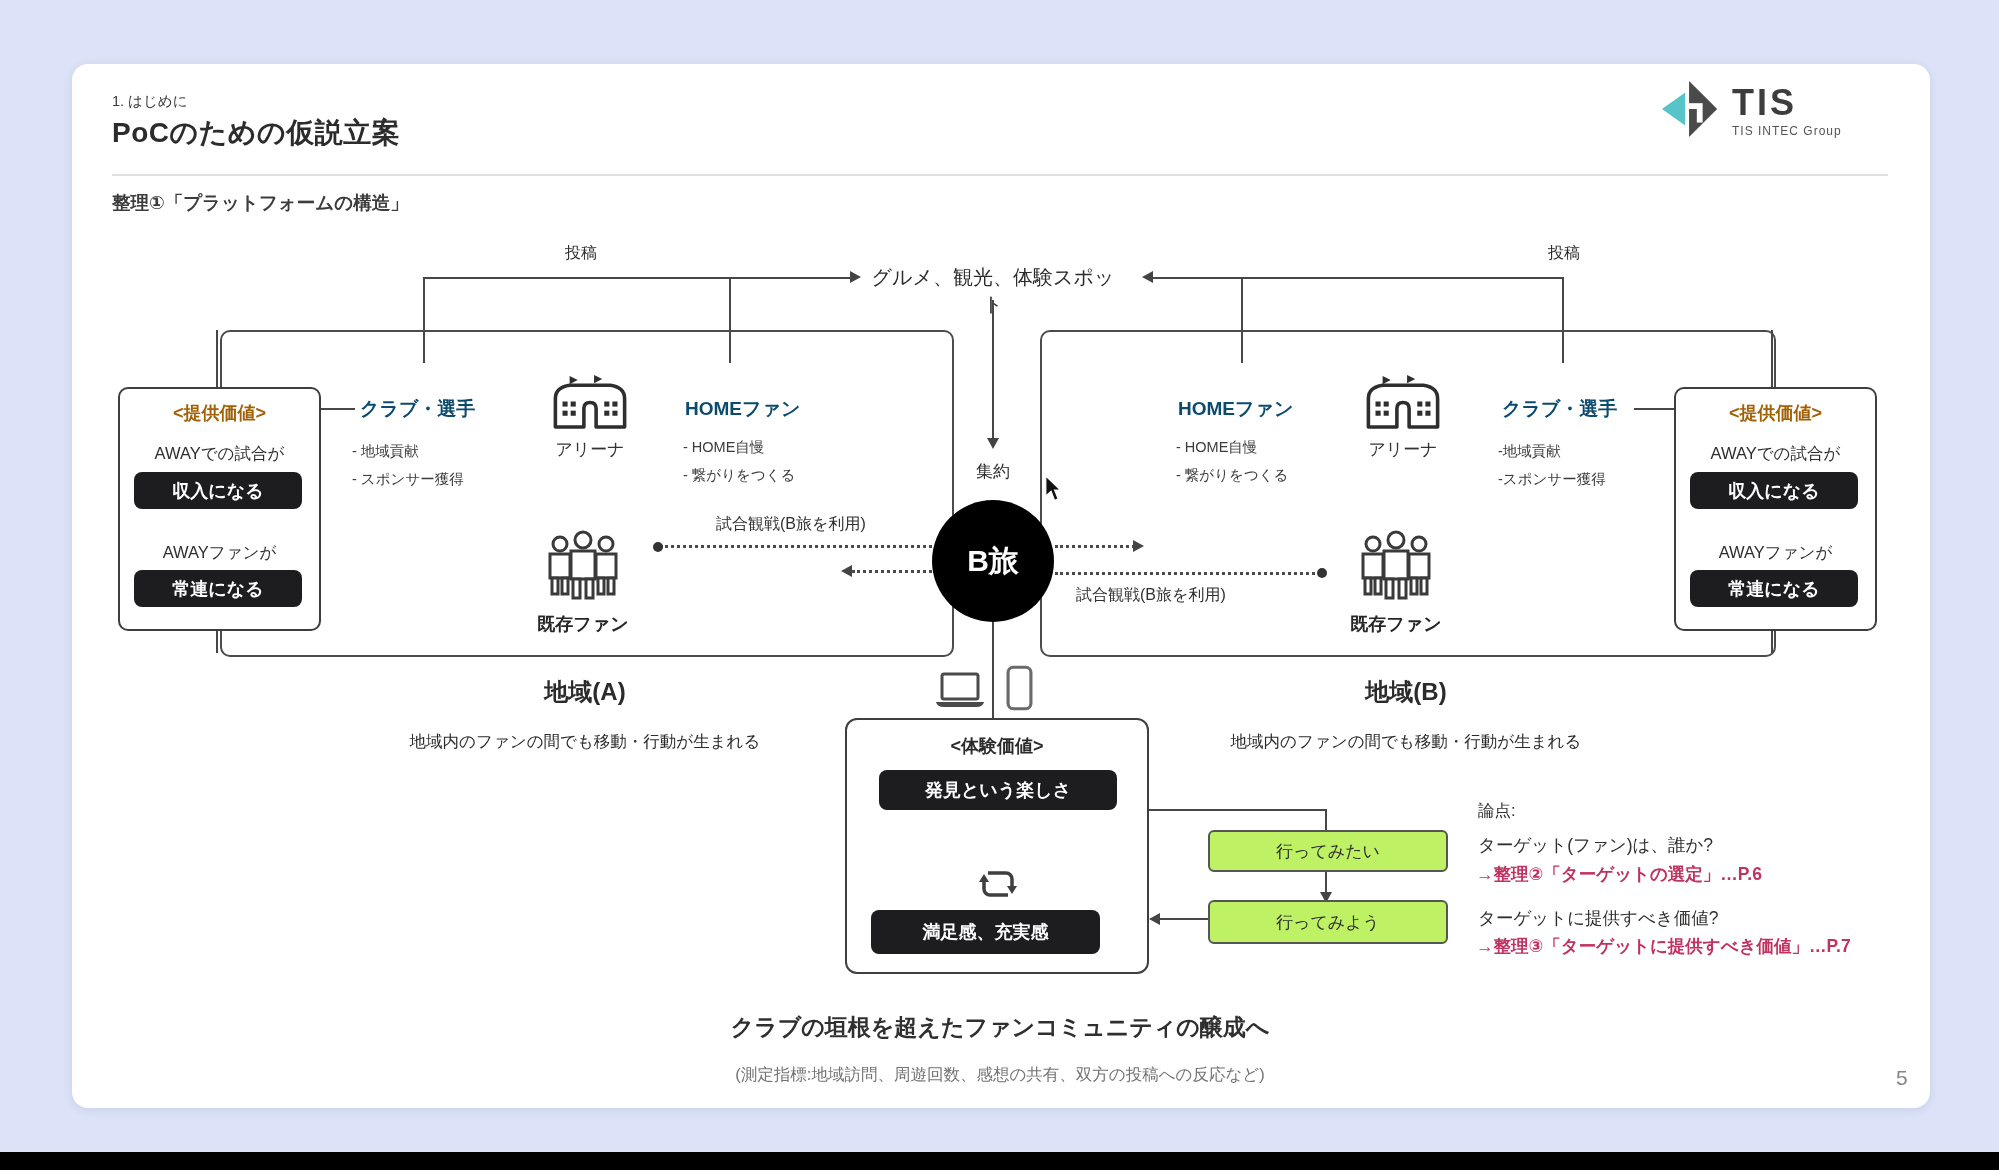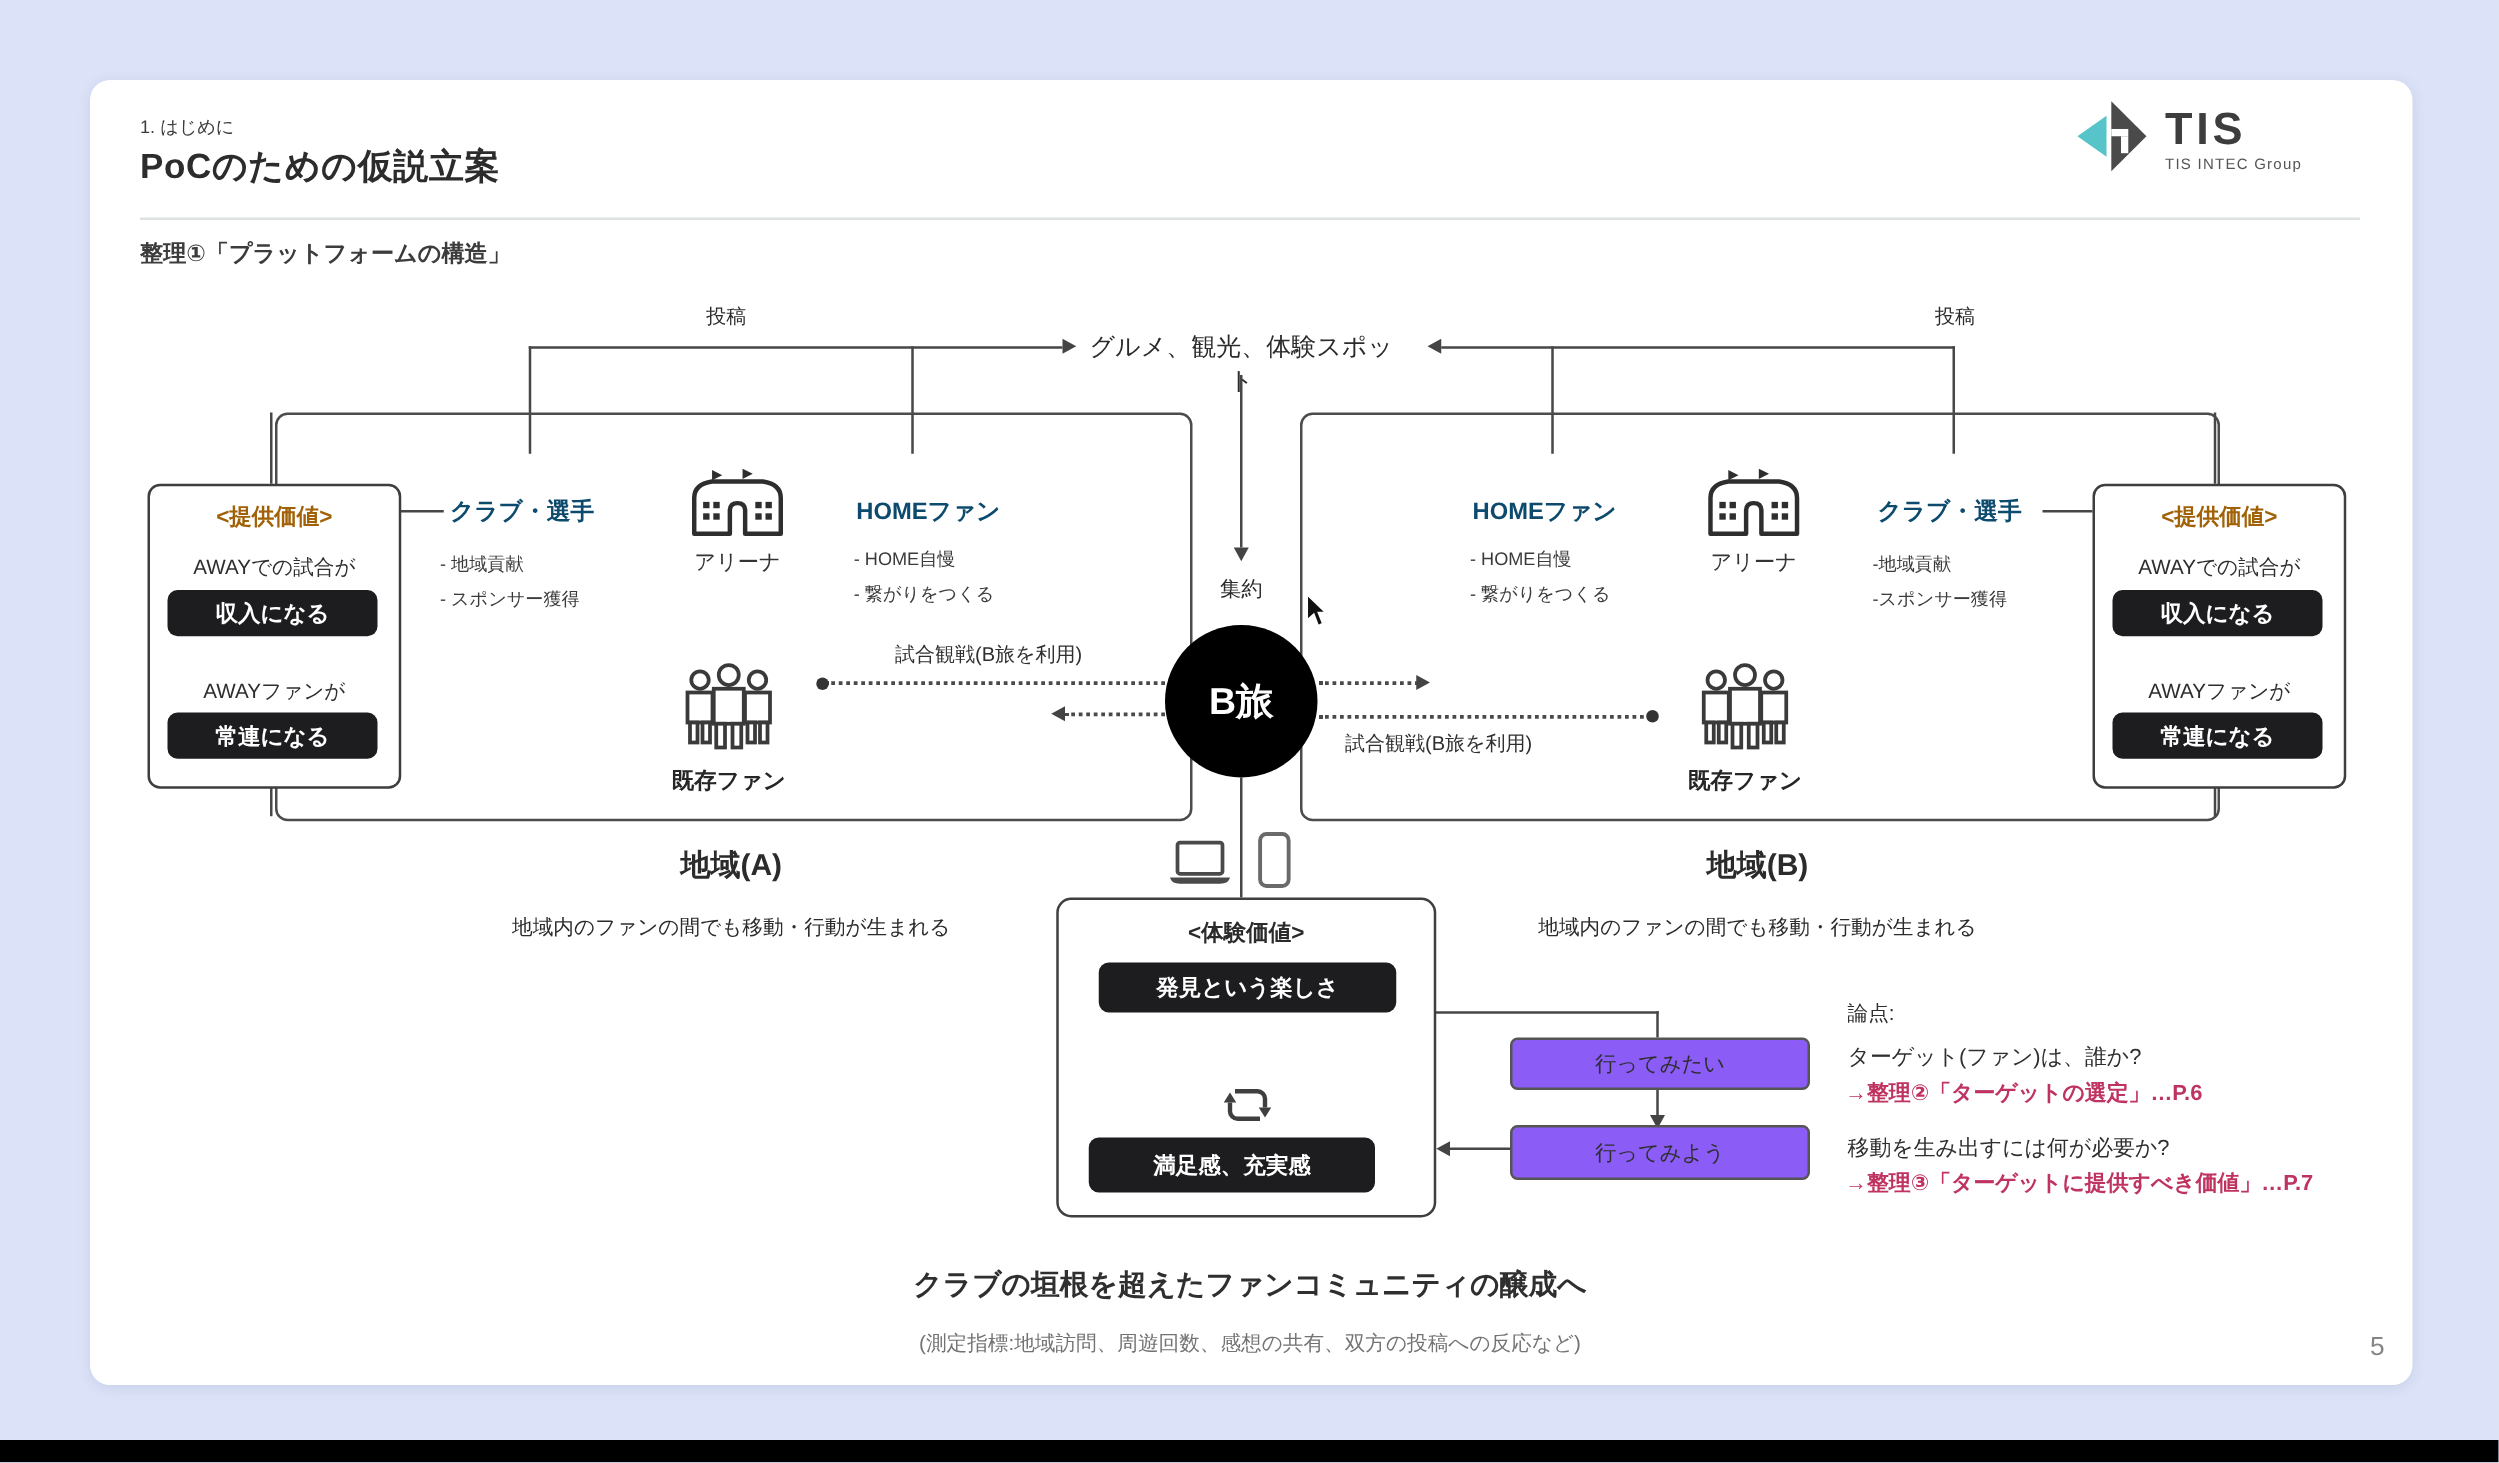--- a/index.html
+++ b/index.html
@@ -37,21 +37,21 @@
   .nodehead{position:absolute;font-size:19px;font-weight:700;color:#0c4a6e;}
   .bullet{position:absolute;font-size:14.5px;color:#3b3b3b;}
   .iconlabel{position:absolute;text-align:center;font-size:17px;color:#333;}
   .fanlabel{position:absolute;text-align:center;font-size:18px;font-weight:700;color:#262626;}
 
   .hub{position:absolute;left:932px;top:500px;width:122px;height:122px;border-radius:50%;background:#000000;
        display:flex;align-items:center;justify-content:center;color:#fff;font-size:30px;font-weight:700;z-index:6;}
 
   .centerlabel{position:absolute;text-align:center;color:#2b2b2b;}
   .expbox{position:absolute;left:845px;top:718px;width:300px;height:252px;background:#fff;border:2.5px solid #3f3f3f;border-radius:12px;z-index:5;}
-  .flowbox{position:absolute;width:236px;background:#8b5cf6;border:2px solid #555;border-radius:6px;
+  .flowbox{position:absolute;width:236px;background:#bef264;border:2px solid #555;border-radius:6px;
            display:flex;align-items:center;justify-content:center;font-size:17px;color:#2e2e2e;z-index:5;}
   .issue{position:absolute;font-size:17.5px;color:#2f2f2f;}
   .issue-link{position:absolute;font-size:17.5px;font-weight:700;color:#bf3360;}
   .travel-label{position:absolute;font-size:16px;color:#2f2f2f;}
   .pagenum{position:absolute;font-size:21px;color:#858585;}
 </style>
 </head>
 <body>
 
 <div class="canvas">
@@ -267,21 +267,21 @@
   <div class="flowbox" style="left:1208px;top:830px;height:38px;">行ってみたい</div>
   <div class="ln" style="left:1325px;top:868px;width:2px;height:24px;"></div>
   <div class="ah d" style="left:1320px;top:892px;"></div>
   <div class="flowbox" style="left:1208px;top:900px;height:40px;">行ってみよう</div>
   <div class="ln" style="left:1160px;top:918px;width:48px;height:2px;"></div>
   <div class="ah l" style="left:1149px;top:913px;"></div>
 
   <div class="issue" style="left:1478px;top:800px;font-size:16.5px;text-align:center;">論点:</div>
   <div class="issue" style="left:1478px;top:833px;">ターゲット(ファン)は、誰か?</div>
   <div class="issue-link" style="left:1476px;top:862px;">→整理②「ターゲットの選定」…P.6</div>
-  <div class="issue" style="left:1478px;top:906px;">移動を生み出すには何が必要か?</div>
+  <div class="issue" style="left:1478px;top:906px;">ターゲットに提供すべき価値?</div>
   <div class="issue-link" style="left:1476px;top:934px;">→整理③「ターゲットに提供すべき価値」…P.7</div>
 
   <div class="abs centerlabel" style="left:600px;top:1012px;width:800px;font-size:23px;font-weight:700;color:#2f2f2f;">クラブの垣根を超えたファンコミュニティの醸成へ</div>
   <div class="abs centerlabel" style="left:550px;top:1064px;width:900px;font-size:16.5px;color:#737373;">(測定指標:地域訪問、周遊回数、感想の共有、双方の投稿への反応など)</div>
   <div class="pagenum" style="left:1896px;top:1066px;">5</div>
 
   <div class="abs" style="left:1044px;top:476px;z-index:9;">
     <svg width="20" height="28" viewBox="0 0 16 24">
       <polygon points="1,0 1,17 5.5,13 8.5,21 11.5,19.5 8.5,12 13.5,12" fill="#111" stroke="#fff" stroke-width="1"></polygon>
     </svg>

